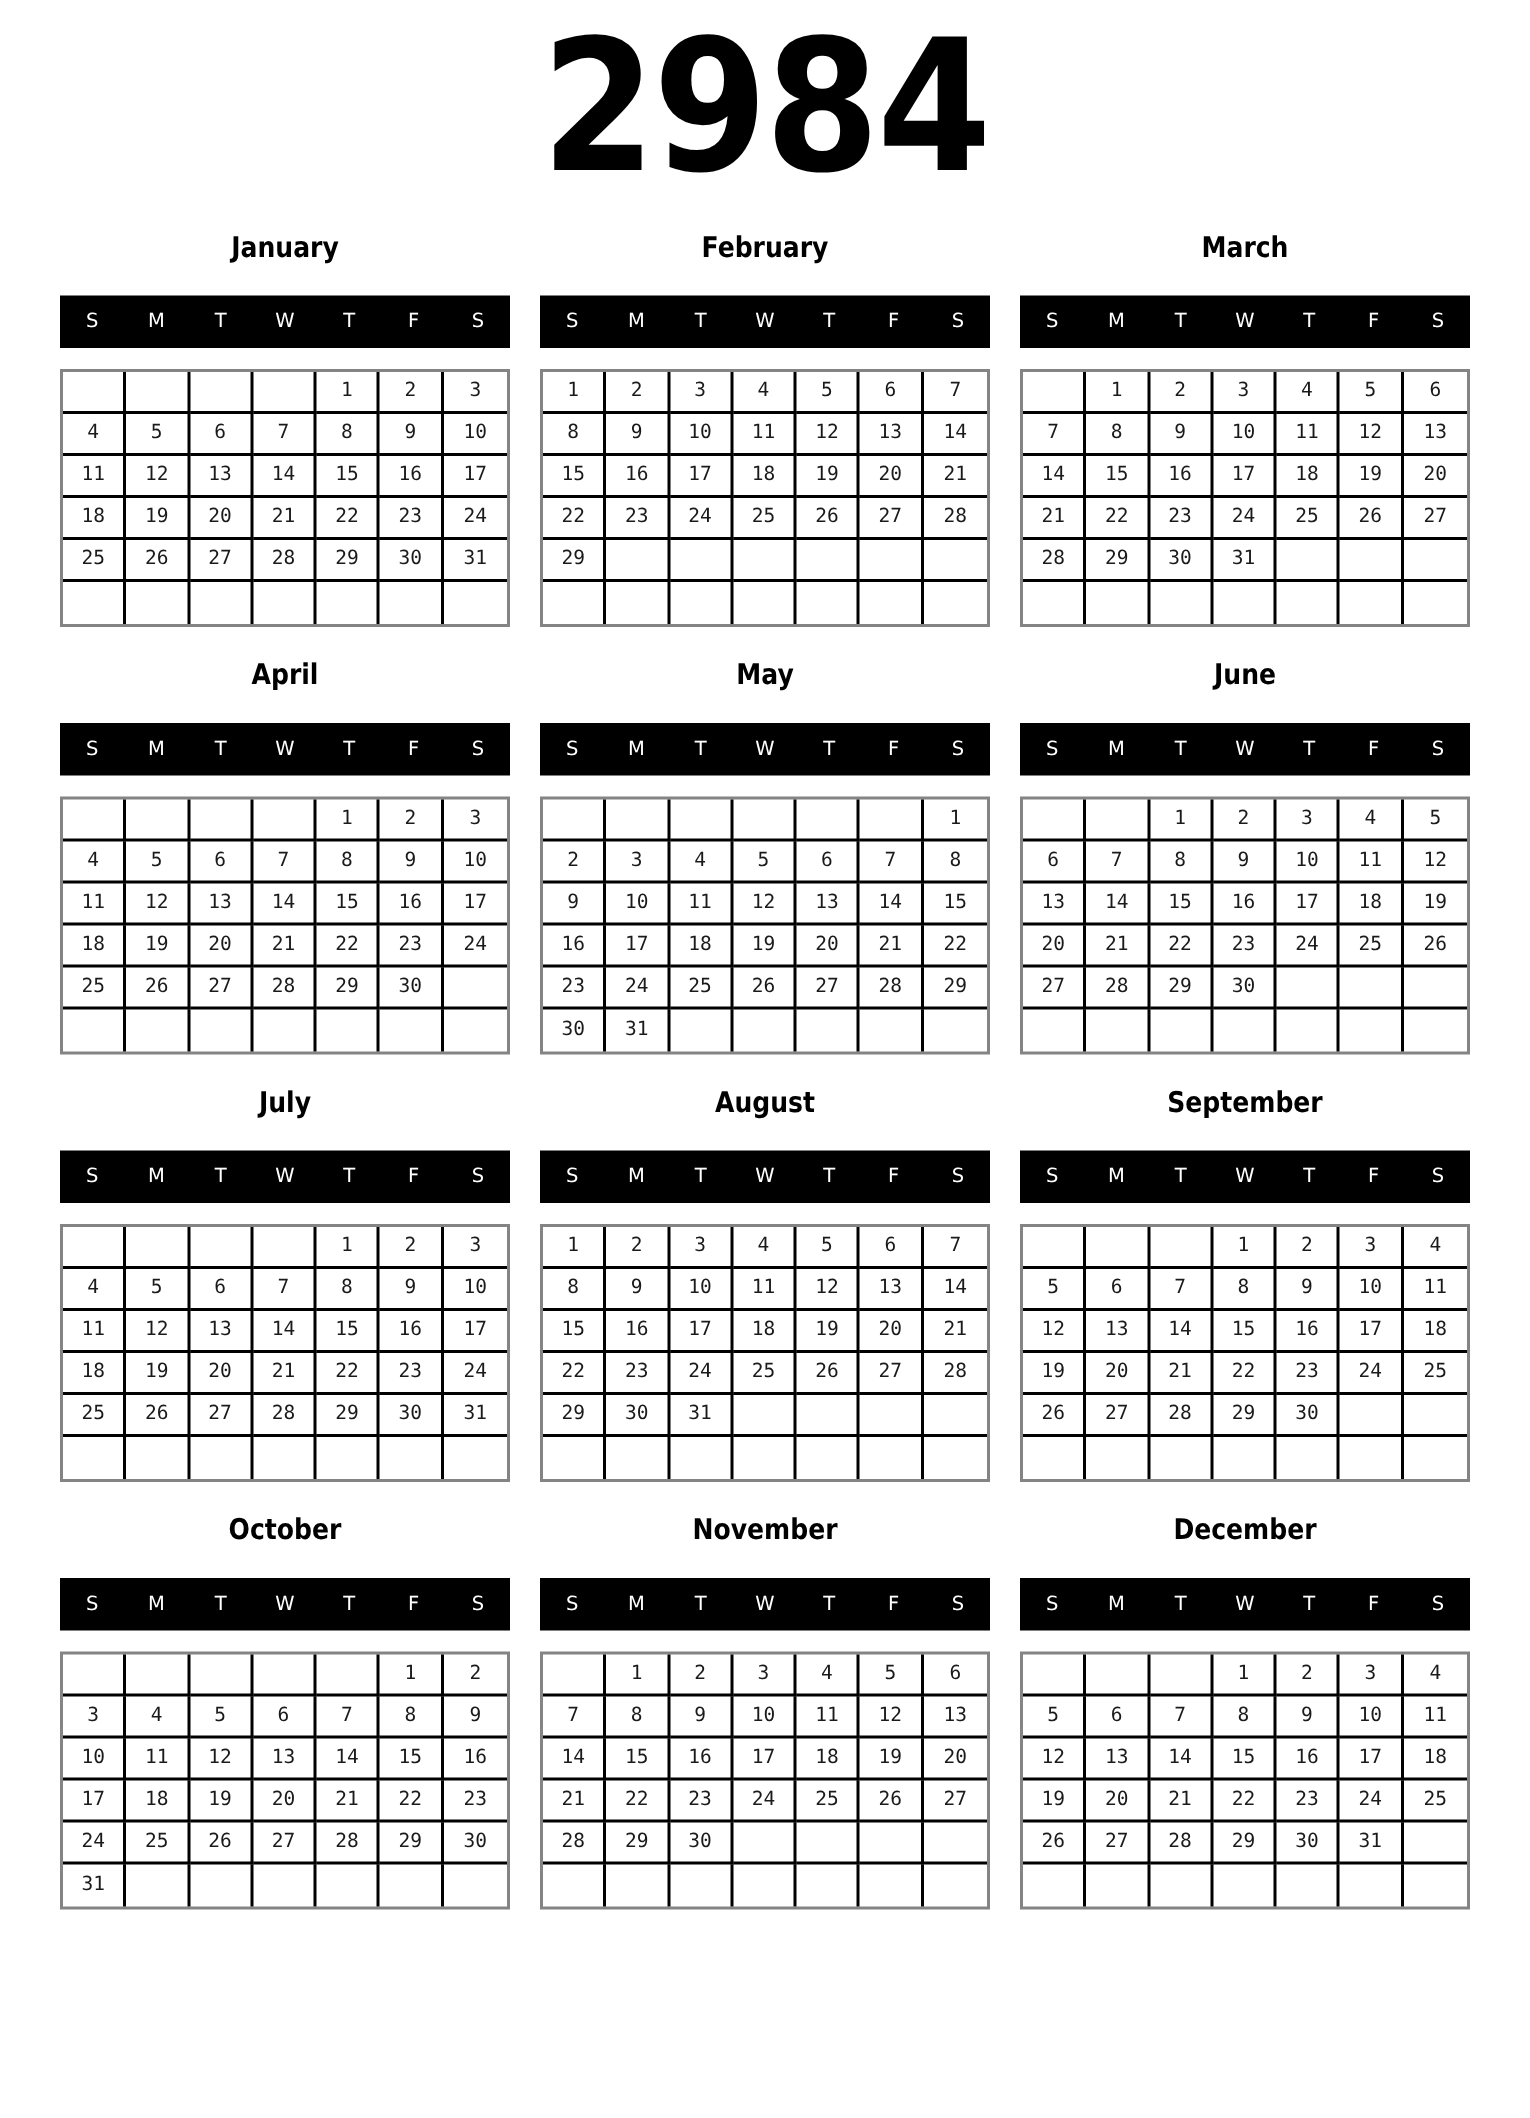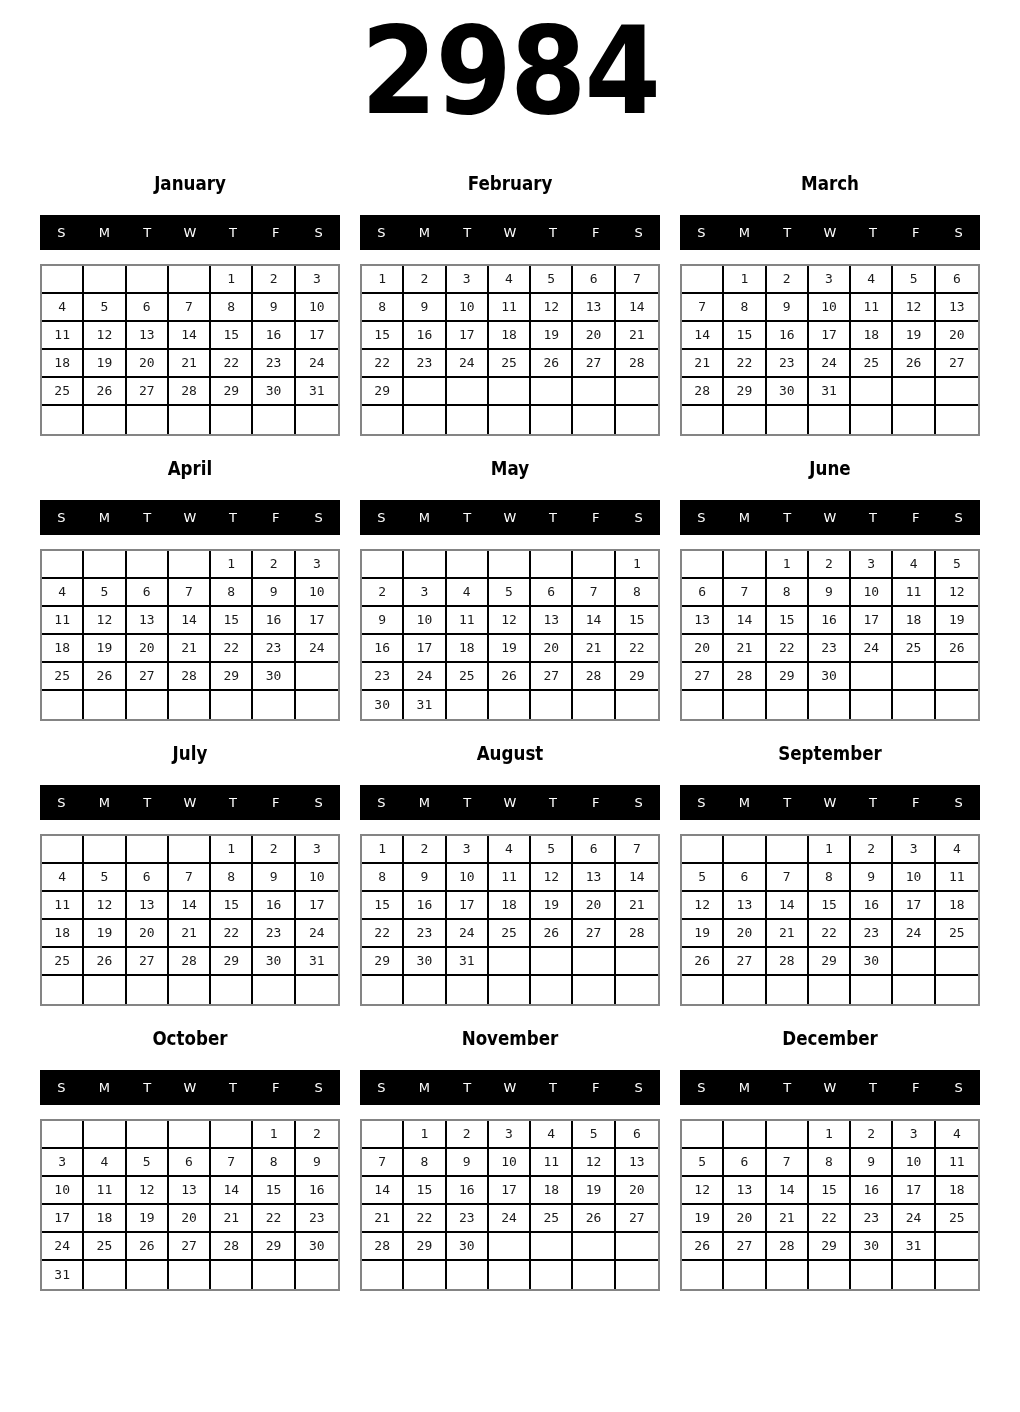--- a/index.html
+++ b/index.html
@@ -17,21 +17,21 @@
     font-family: "DejaVu Sans", sans-serif;
     font-weight: bold;
     font-size: 122px;
     line-height: 1.08;
     color: #000000;
     transform: scaleX(0.90);
     transform-origin: 50% 50%;
     letter-spacing: -2px;
   }
   .months-grid {
-    margin-top: 34px;
+    margin-top: 16px;
     padding: 0 40px;
     display: grid;
     grid-template-columns: repeat(3, 300px);
     column-gap: 20px;
     row-gap: 21px;
   }
   .month { width: 300px; }
   .month-title {
     text-align: center;
     font-weight: bold;

